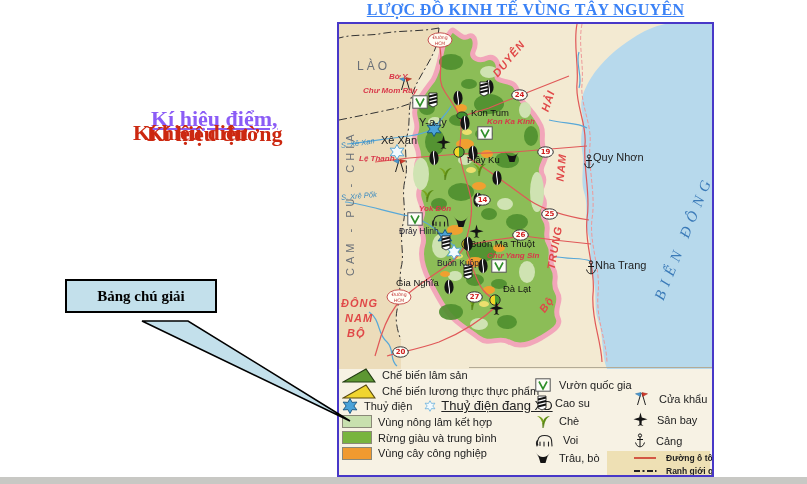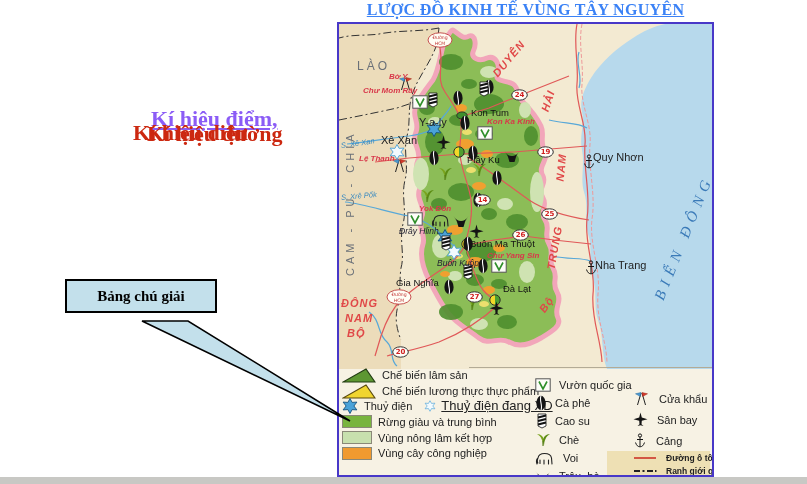--- a/index.html
+++ b/index.html
@@ -21,21 +21,21 @@
   .map{position:absolute;left:337px;top:22px;width:377px;height:455px;box-sizing:border-box;
        border:2px solid #4838c8;overflow:hidden;z-index:1;}
   .map-inner{position:absolute;left:0;top:0;width:373px;height:451px;}
   .map-base{position:absolute;left:0;top:0;}
   
   .lbl{position:absolute;white-space:nowrap;line-height:1;transform-origin:0 50%;z-index:3;}
   .m-country{color:#6a7078;font-size:12px;letter-spacing:3px;}
   .m-country-v{color:#6a7078;font-size:11px;letter-spacing:4px;transform-origin:0 0;}
   .m-city{color:#141414;font-size:9.5px;}
   .m-town{color:#222;font-size:11px;}
-  .m-townit{color:#223;font-size:8.5px;font-style:italic;}
+  .m-townit{color:#223;font-size:8.5px;}
   .m-redsite{color:#d8384a;font-size:8px;font-weight:bold;font-style:italic;}
   .m-redreg{color:#e04848;font-size:11px;font-weight:bold;font-style:italic;letter-spacing:1px;}
   .m-sea{color:#3a7ab8;font-size:15px;font-style:italic;letter-spacing:6px;
          font-family:"Liberation Serif","DejaVu Serif",serif;}
   .m-river{color:#3a8ac0;font-size:7.5px;font-style:italic;}
   .mk{position:absolute;line-height:0;z-index:2;}
   
   .legend{position:absolute;left:0;top:0;width:373px;height:451px;z-index:4;pointer-events:none;}
   .legend-rule{position:absolute;left:130px;top:343px;width:243px;height:1px;background:#b3ab96;}
   .hl-box{position:absolute;left:268px;top:427px;width:103px;height:26px;background:#eee0b4;}
@@ -439,60 +439,51 @@
                   <svg width="16" height="16">
                     <polygon points="8,0.5 10.1,4.4 14.9,4.1 11.9,8 14.9,11.9 10.1,11.6 8,15.5 5.9,11.6 1.1,11.9 4.1,8 1.1,4.1 5.9,4.4" fill="#f2fafe" stroke="#4aa2d8" stroke-width="0.9"></polygon>
                   </svg>
                 </span>
                 <span>Thuỷ điện đang XD</span>
               </span>
             </div>
             <div class="lrow">
               <span class="lic">
                 <svg width="30" height="13">
+                  <rect x="0.5" y="0.5" width="29" height="12" fill="#c8e0ae" stroke="#8a8878"></rect>
+                </svg>
+              </span>
+              <span class="llab">Vùng nông lâm kết hợp</span>
+            </div>
+            <div class="lrow">
+              <span class="lic">
+                <svg width="30" height="13">
                   <rect x="0.5" y="0.5" width="29" height="12" fill="#78b43e" stroke="#8a8878"></rect>
                 </svg>
               </span>
               <span class="llab">Rừng giàu và trung bình</span>
-            </div>
-            <div class="lrow">
-              <span class="lic">
-                <svg width="30" height="13">
-                  <rect x="0.5" y="0.5" width="29" height="12" fill="#c8e0ae" stroke="#8a8878"></rect>
-                </svg>
-              </span>
-              <span class="llab">Vùng nông lâm kết hợp</span>
             </div>
             <div class="lrow">
               <span class="lic">
                 <svg width="30" height="13">
                   <rect x="0.5" y="0.5" width="29" height="12" fill="#f09a30" stroke="#8a8878"></rect>
                 </svg>
               </span>
               <span class="llab">Vùng cây công nghiệp</span>
             </div>
           </div>
         <div class="lcol" id="legend-col-1">
             <div class="lrow">
               <span class="lic">
                 <svg width="16" height="14">
                   <rect x="0.8" y="0.8" width="14.4" height="12.4" fill="#fdfdf8" stroke="#555"></rect>
                   <path d="M4,3.5 L8,11 L12,3.5" fill="none" stroke="#2f8f2a" stroke-width="1.6"></path>
                 </svg>
               </span>
               <span class="llab">Vườn quốc gia</span>
-            </div>
-            <div class="lrow">
-              <span class="lic">
-                <svg width="12" height="16">
-                  <ellipse cx="6" cy="8" rx="4.6" ry="7.2" fill="#141414"></ellipse>
-                  <path d="M6,1 C4,5 8,11 6,15" stroke="#fff" stroke-width="1.1" fill="none"></path>
-                </svg>
-              </span>
-              <span class="llab">Cà phê</span>
             </div>
             <div class="lrow">
               <span class="lic">
                 <svg width="12" height="16">
                   <path d="M3,1 L11,1 L11,13 L7,15 L3,13 Z" fill="#fff" stroke="#111" stroke-width="0.8"></path>
                   <path d="M3,4.5 L11,2.5 M3,8 L11,6 M3,11.5 L11,9.5" stroke="#111" stroke-width="2"></path>
                 </svg>
               </span>
               <span class="llab">Cao su</span>
             </div>

